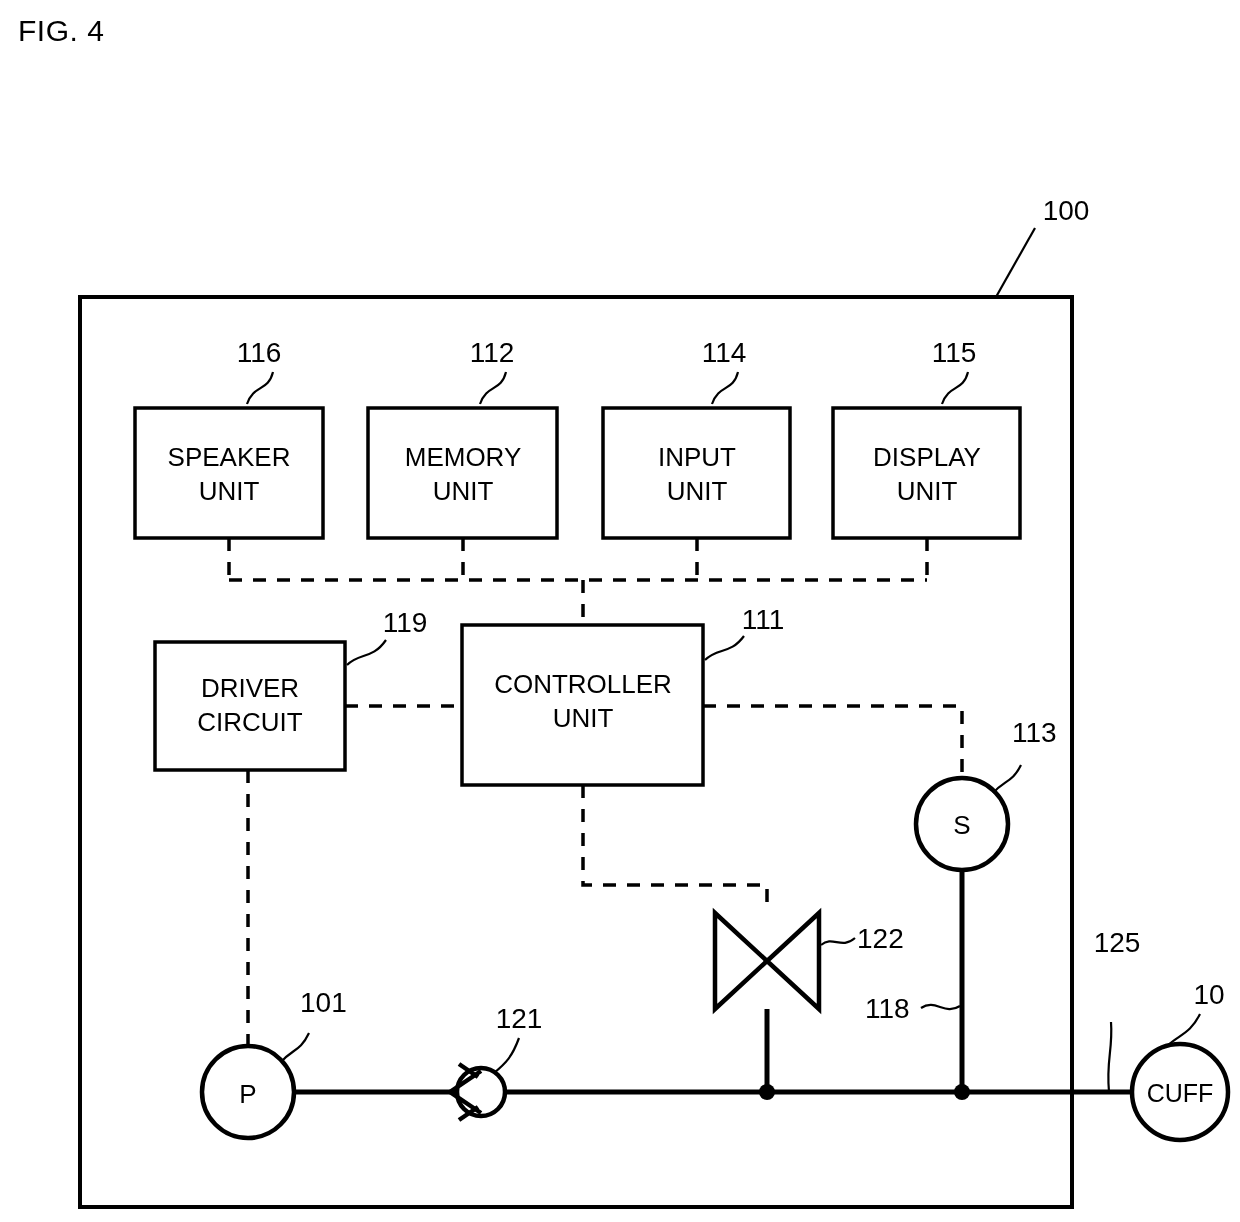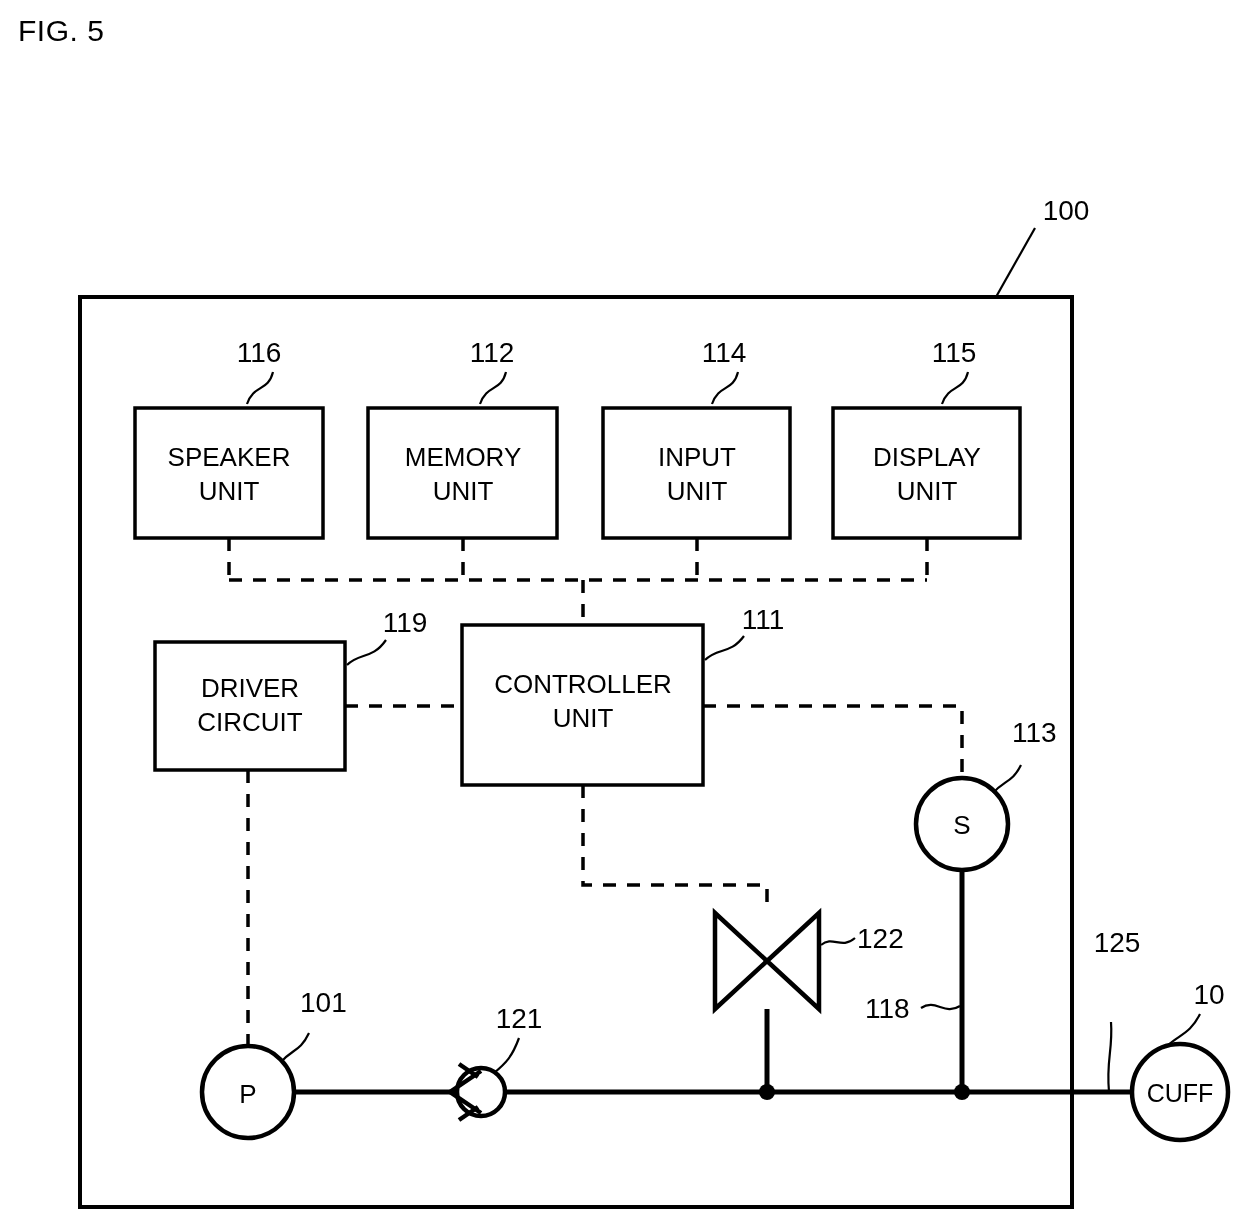--- a/index.html
+++ b/index.html
@@ -103,21 +103,21 @@
   }
   .junction {
     fill: #000000;
   }
 </style>
 </head>
 <body>
 
 <div id="figure-root">
 
-  <div class="fig-title">FIG. 5</div>
+  <div class="fig-title">FIG. 4</div>
 
   <svg id="diagram" viewBox="0 0 1240 1222">
 
     <rect class="outer-box" x="80" y="297" width="992" height="910"></rect>
     <line class="leader" x1="1035" y1="228" x2="996" y2="297"></line>
     <text class="ref-num" x="1066" y="220">100</text>
 
     <rect class="solid-box" x="135" y="408" width="188" height="130"></rect>
     <text class="box-label" x="229" y="466">SPEAKER</text>
     <text class="box-label" x="229" y="500">UNIT</text>

